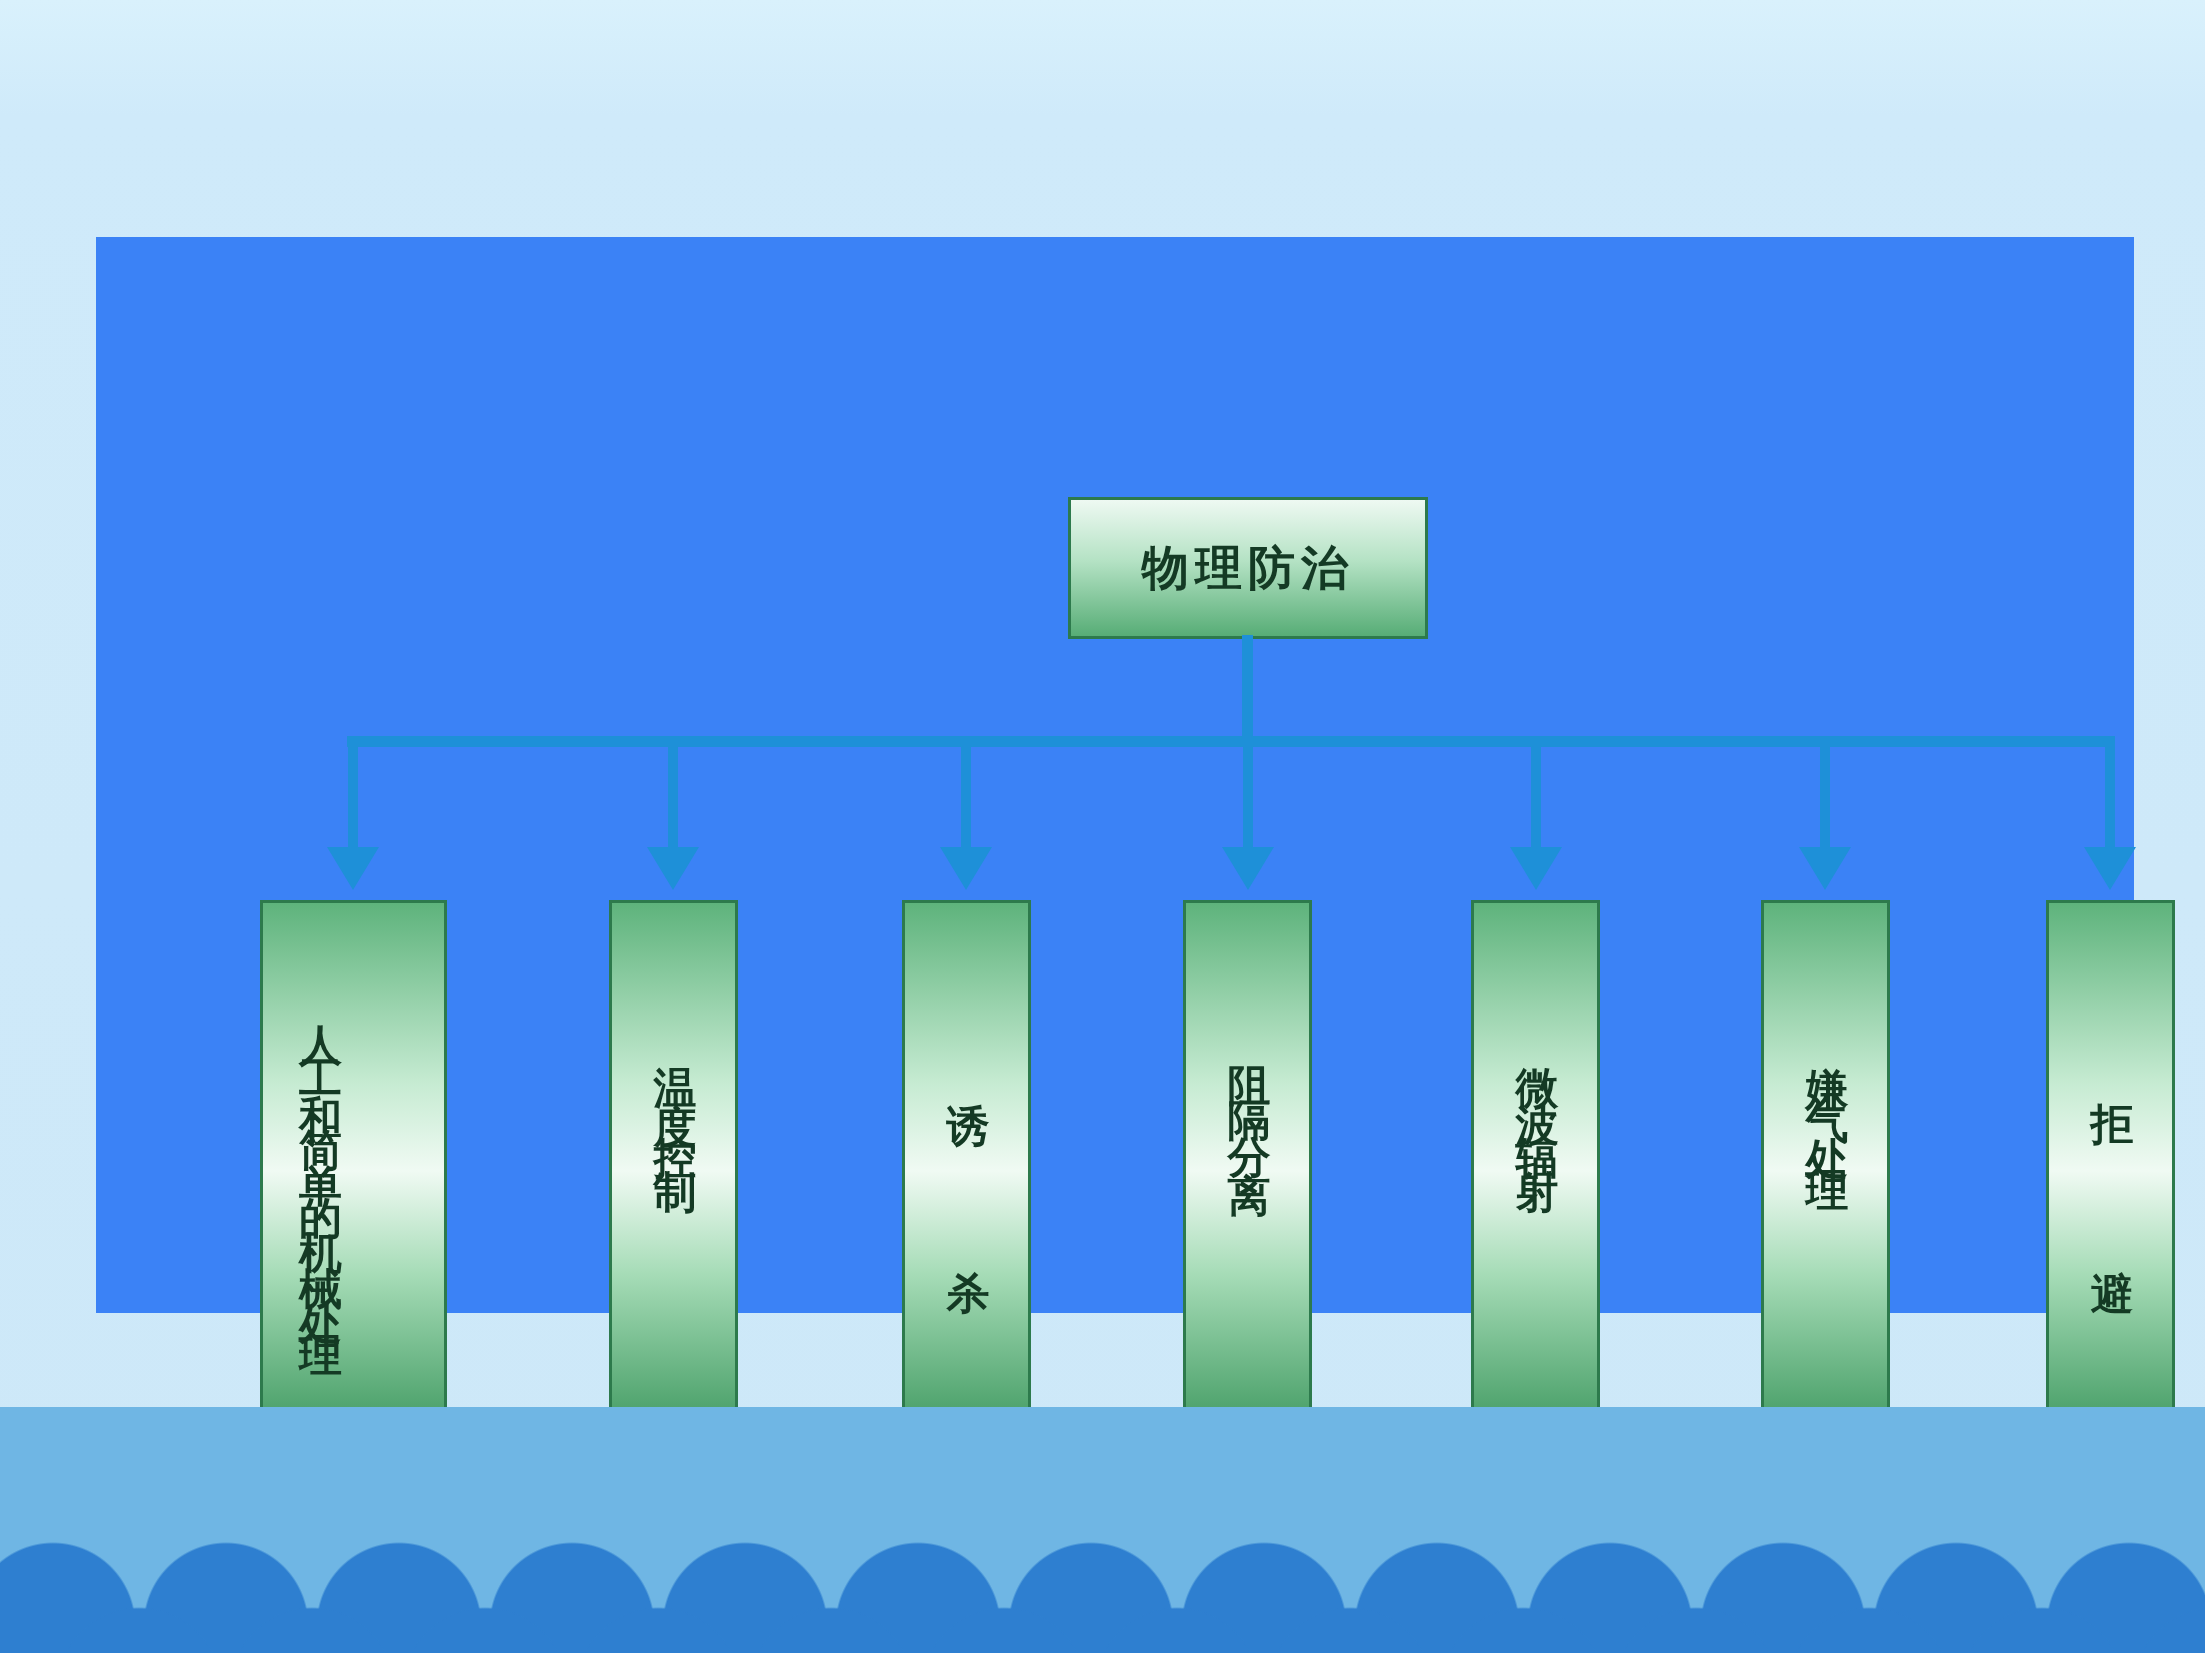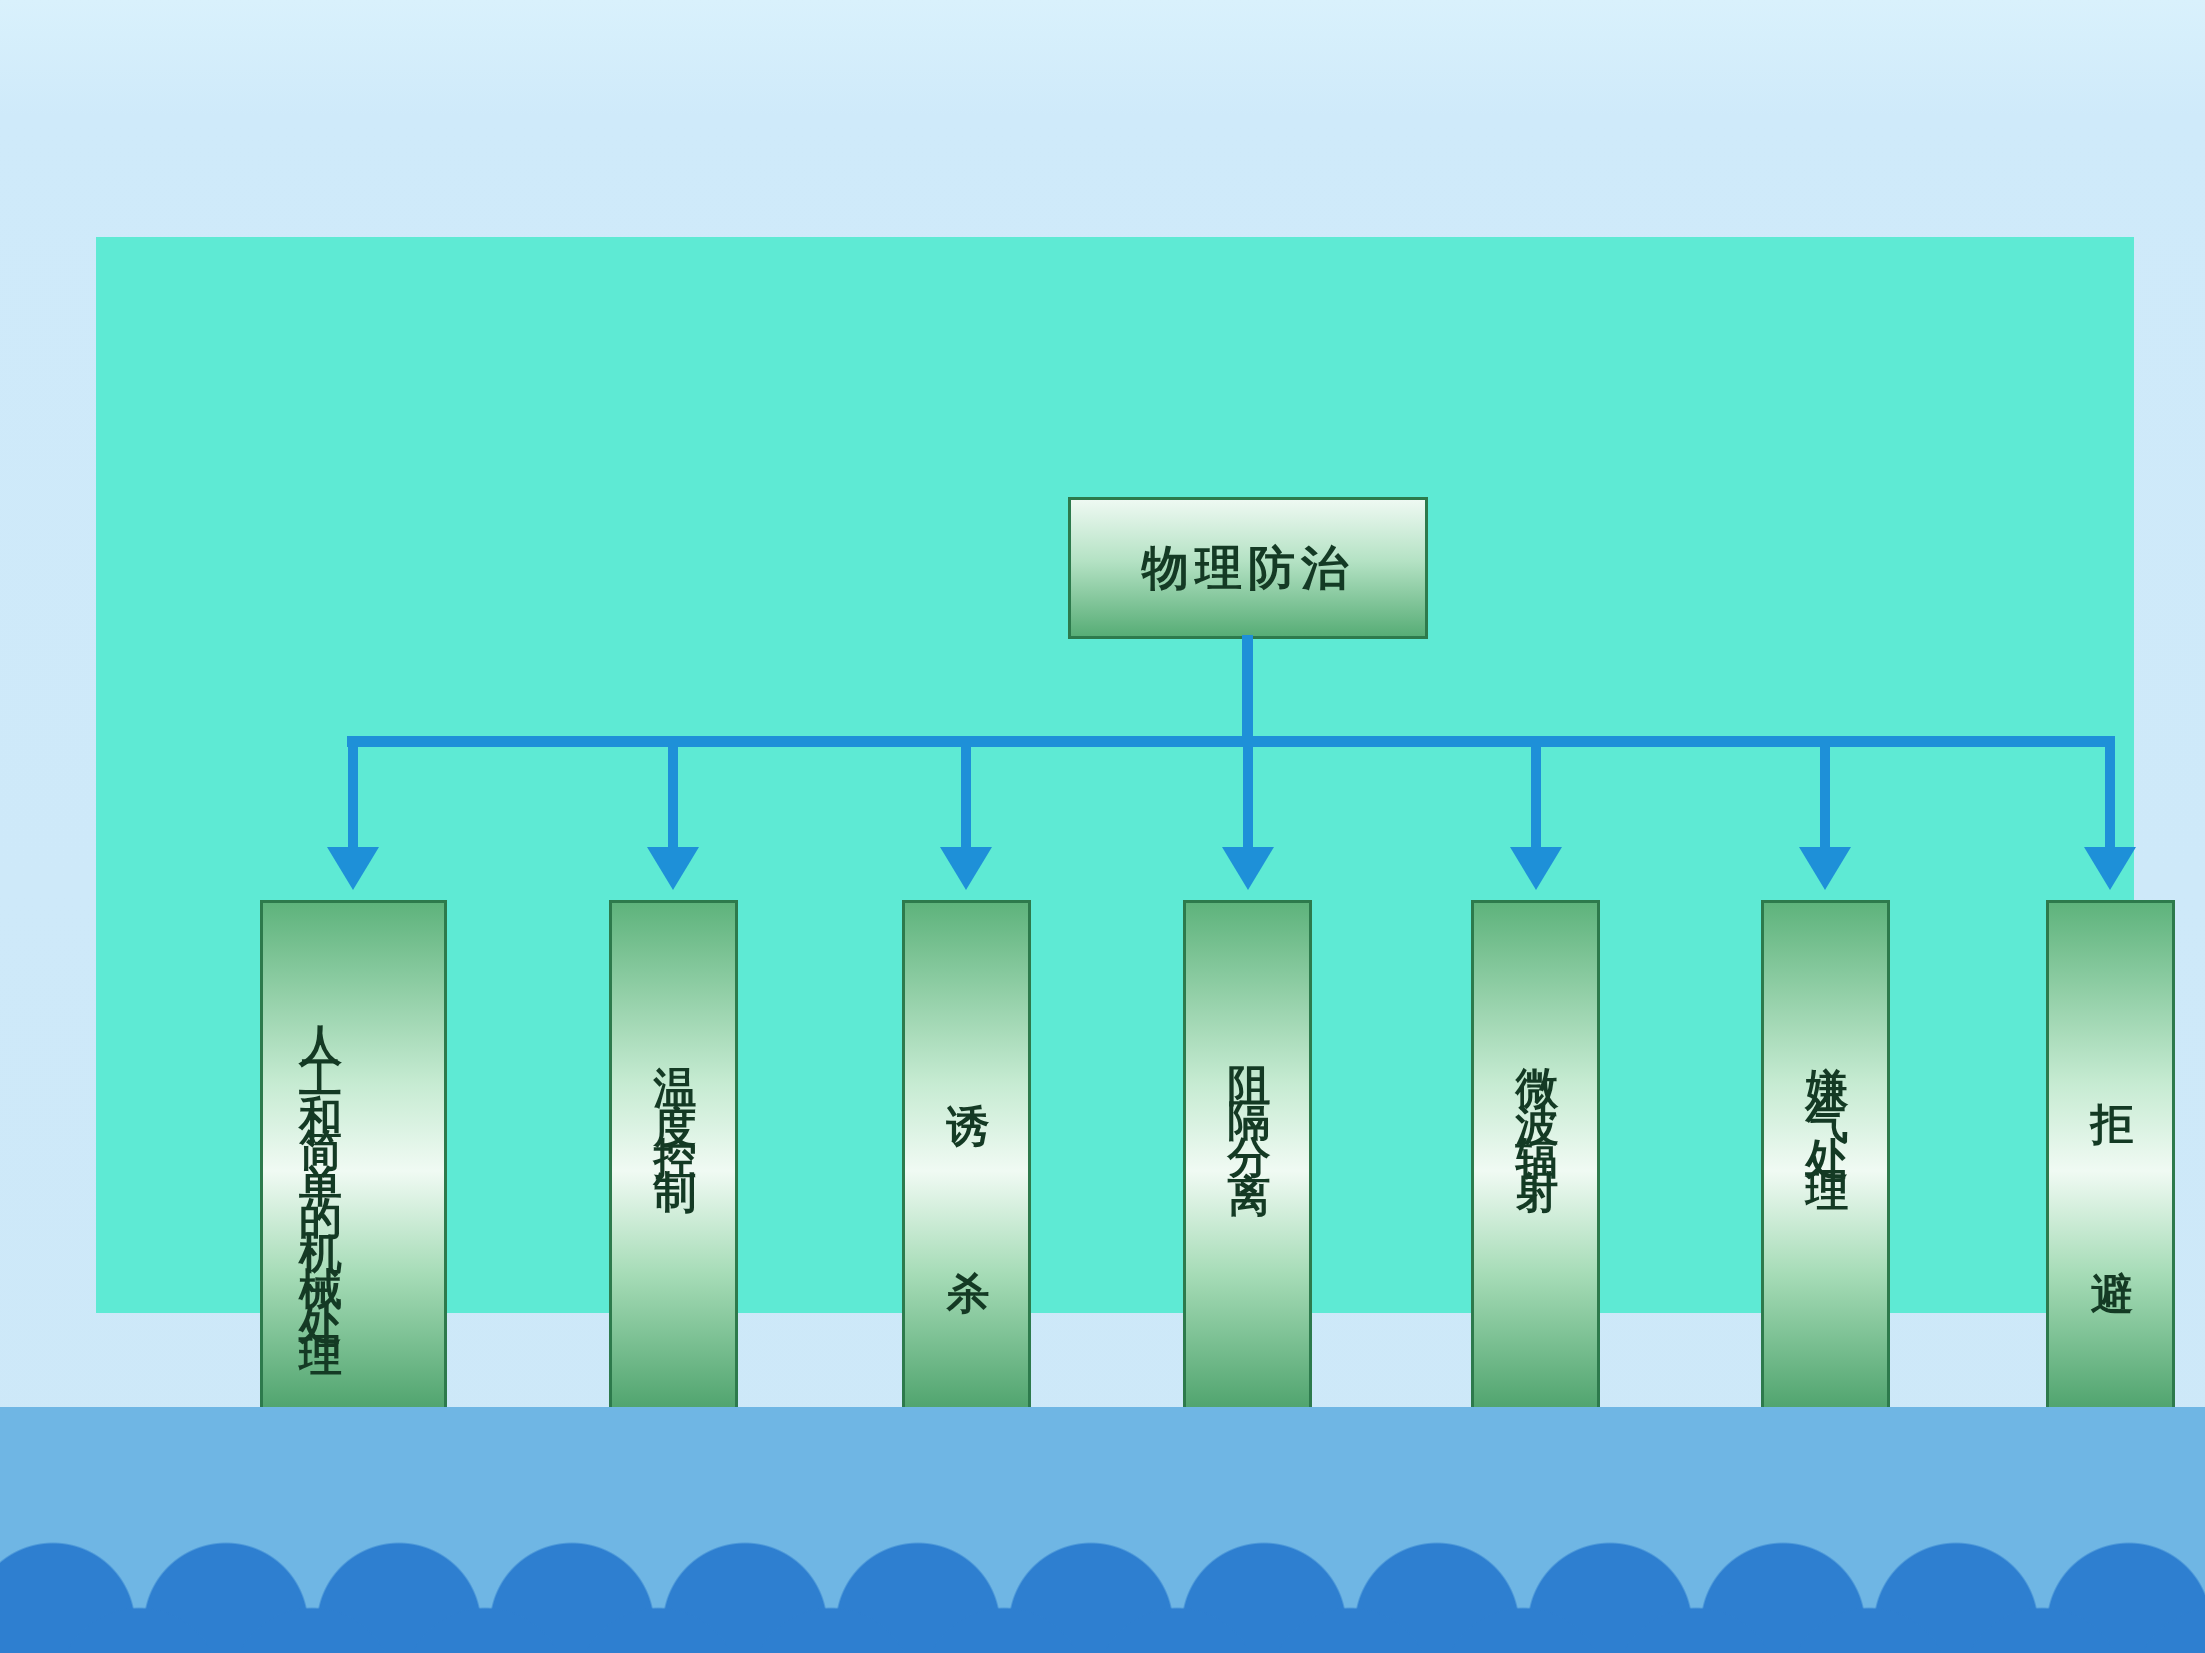--- a/index.html
+++ b/index.html
@@ -7,21 +7,21 @@
     width: 2205px; height: 1654px;
     position: relative; overflow: hidden;
     background: linear-gradient(180deg, #d9f1fc 0%, #cfeafa 7%, #cde8f8 100%);
     font-family: "Liberation Sans", sans-serif;
   }
 
   
   .panel {
     position: absolute; left: 96px; top: 237px;
     width: 2038px; height: 1076px;
-    background: #5eead4;
+    background: #3b82f6;
   }
 
   
   .root-box {
     position: absolute; left: 972px; top: 260px;
     width: 360px; height: 142px; box-sizing: border-box;
     border: 3.1px solid #2d7a4c;
     background: linear-gradient(180deg, #eef9f2 0%, #b4e2c4 45%, #57ad76 100%);
     display: flex; align-items: center; justify-content: center;
   }

